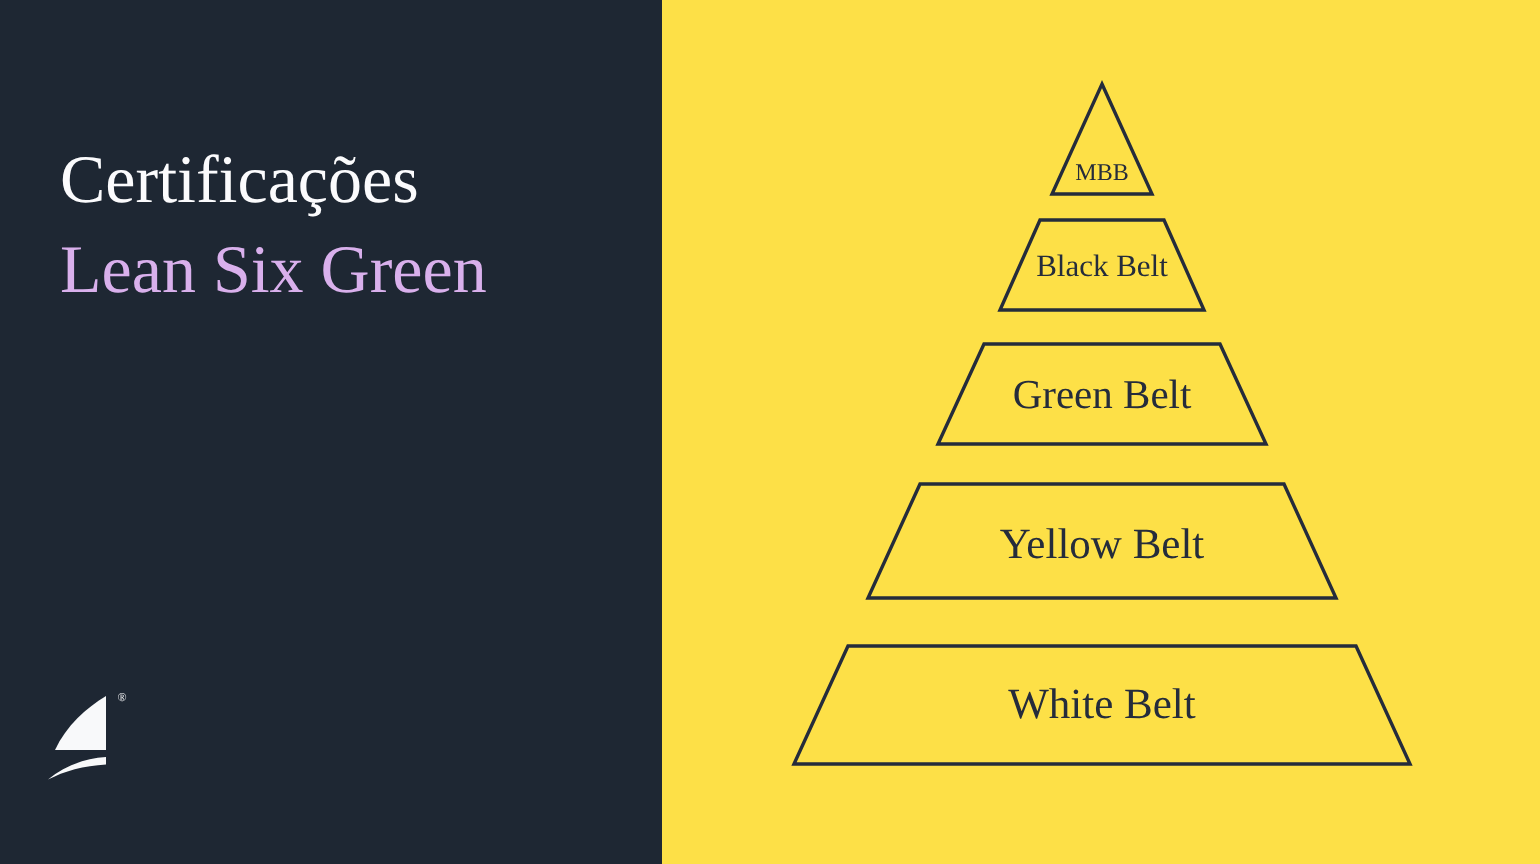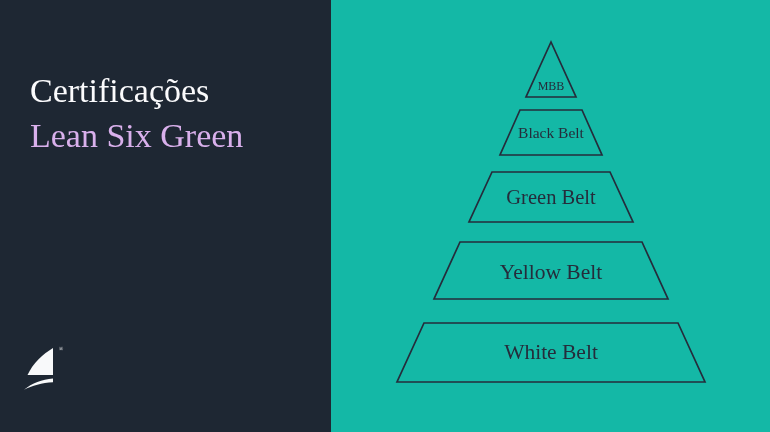--- a/index.html
+++ b/index.html
@@ -47,21 +47,21 @@
     bottom: 42px;
     width: 42px;
     height: 46px;
   }
 
   
   .right-panel {
     position: relative;
     flex: 1 1 auto;
     height: 100%;
-    background: #14b8a6;
+    background: #fde047;
   }
   .pyramid-svg {
     position: absolute;
     left: 0;
     top: 0;
   }
   .pyramid-shape {
     fill: none;
     stroke: #252C3B;
     stroke-width: 1.7;

